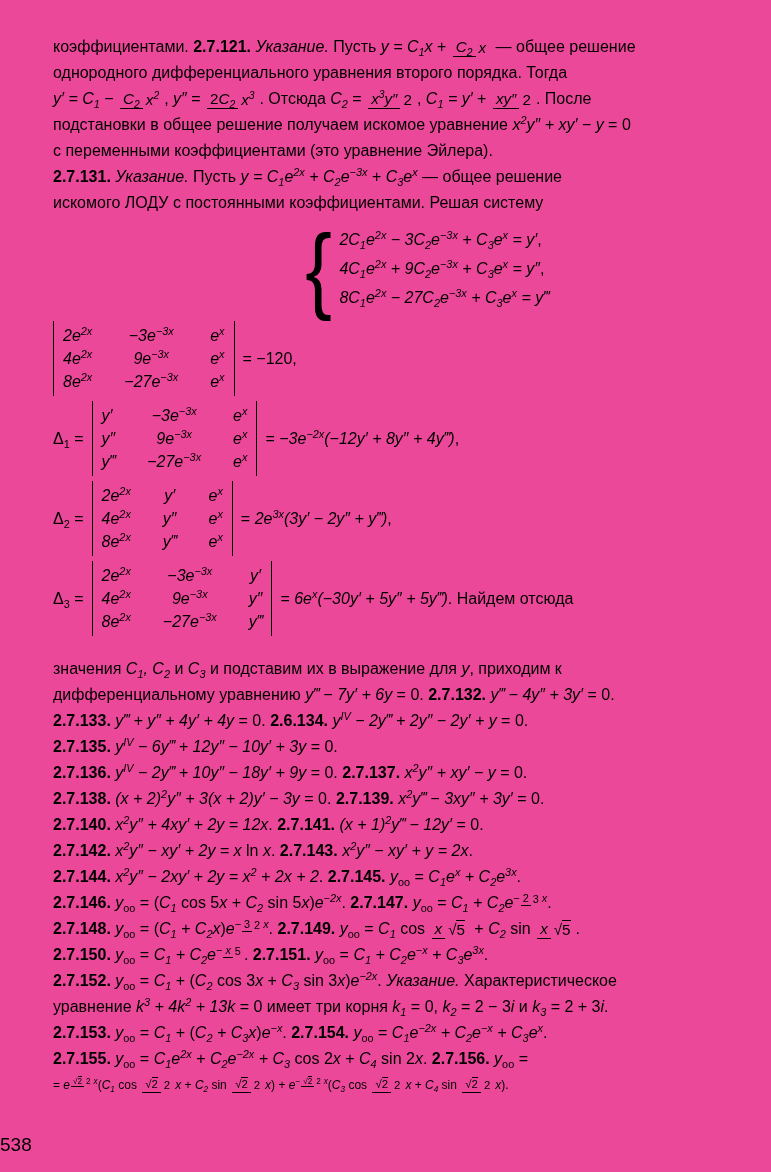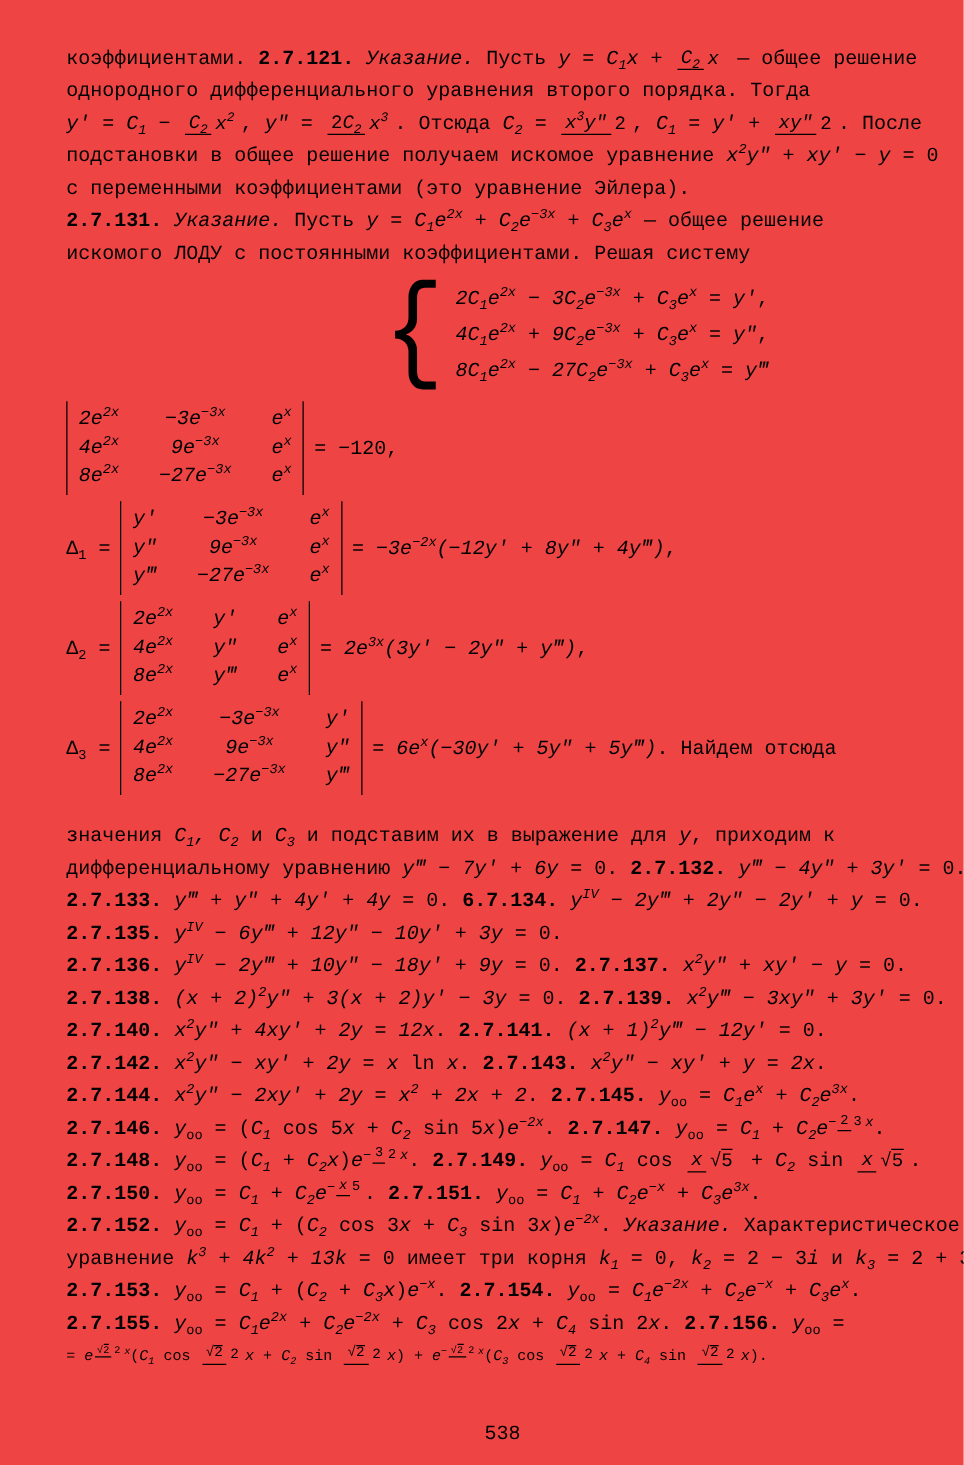--- a/index.html
+++ b/index.html
@@ -1,20 +1,20 @@
 <!DOCTYPE html>
 <html><head>
 <meta charset="utf-8">
 <style>
   html,body { margin:0; padding:0; background:#ffffff; }
   .page {
     position:relative;
     width:771px; height:1172px;
-    background:#ef4444; color:#000000;
-    font-family:Liberation Mono, monospace;
+    background:#ec4899; color:#000000;
+    font-family:Liberation Sans, sans-serif;
     font-size:16px;
     box-sizing:border-box;
     padding:34px 40px 0 53px;
     overflow:hidden;
   }
   .line { line-height:26px; white-space:nowrap; }
   b { font-weight:bold; }
   i { font-style:italic; }
   sup { font-size:0.68em; line-height:0; vertical-align:super; }
   sub { font-size:0.68em; line-height:0; vertical-align:sub; }
@@ -39,21 +39,21 @@
     display:grid; grid-template-columns:auto auto auto;
     border-left:1.5px solid #000; border-right:1.5px solid #000;
     padding:3px 9px; column-gap:32px; align-items:center;
   }
   .matrix .mcell { text-align:center; line-height:23px; white-space:nowrap; }
   .matrix .mcell:nth-child(3n+1) { text-align:left; }
   .problems { margin-top:20px; }
   .problems .line:last-child { font-size:12px; }
   .footer {
     position:absolute; left:0; right:0; bottom:16px;
-    text-align:center; font-size:16px;padding-left:33px;
+    font-size:19px;
   }
 </style>
 </head>
 <body>
 
 <div class="page">
 
   <div class="text-block">
       <div class="line">коэффициентами. <b>2.7.121.</b> <i>Указание.</i> Пусть <i>y = C<sub>1</sub>x</i> + <span class="frac">
           <span class="fn"><i>C<sub>2</sub></i></span>
@@ -150,21 +150,21 @@
         <span class="mcell"><i>8e<sup>2x</sup></i></span>
         <span class="mcell"><i>−27e<sup>−3x</sup></i></span>
         <span class="mcell"><i>y‴</i></span>
       </div>
     <span class="det-suffix">= <i>6e<sup>x</sup>(−30y′ + 5y″ + 5y‴)</i>. Найдем отсюда</span>
   </div>
 
   <div class="text-block problems">
       <div class="line">значения <i>C<sub>1</sub>, C<sub>2</sub></i> и <i>C<sub>3</sub></i> и подставим их в выражение для <i>y</i>, приходим к</div>
       <div class="line">дифференциальному уравнению <i>y‴ − 7y′ + 6y</i> = 0. <b>2.7.132.</b> <i>y‴ − 4y″ + 3y′</i> = 0.</div>
-      <div class="line"><b>2.7.133.</b> <i>y‴ + y″ + 4y′ + 4y</i> = 0. <b>6.7.134.</b> <i>y<sup>IV</sup> − 2y‴ + 2y″ − 2y′ + y</i> = 0.</div>
+      <div class="line"><b>2.7.133.</b> <i>y‴ + y″ + 4y′ + 4y</i> = 0. <b>2.6.134.</b> <i>y<sup>IV</sup> − 2y‴ + 2y″ − 2y′ + y</i> = 0.</div>
       <div class="line"><b>2.7.135.</b> <i>y<sup>IV</sup> − 6y‴ + 12y″ − 10y′ + 3y</i> = 0.</div>
       <div class="line"><b>2.7.136.</b> <i>y<sup>IV</sup> − 2y‴ + 10y″ − 18y′ + 9y</i> = 0. <b>2.7.137.</b> <i>x<sup>2</sup>y″ + xy′ − y</i> = 0.</div>
       <div class="line"><b>2.7.138.</b> <i>(x + 2)<sup>2</sup>y″ + 3(x + 2)y′ − 3y</i> = 0. <b>2.7.139.</b> <i>x<sup>2</sup>y‴ − 3xy″ + 3y′</i> = 0.</div>
       <div class="line"><b>2.7.140.</b> <i>x<sup>2</sup>y″ + 4xy′ + 2y = 12x</i>. <b>2.7.141.</b> <i>(x + 1)<sup>2</sup>y‴ − 12y′</i> = 0.</div>
       <div class="line"><b>2.7.142.</b> <i>x<sup>2</sup>y″ − xy′ + 2y = x</i> ln <i>x</i>. <b>2.7.143.</b> <i>x<sup>2</sup>y″ − xy′ + y = 2x</i>.</div>
       <div class="line"><b>2.7.144.</b> <i>x<sup>2</sup>y″ − 2xy′ + 2y = x<sup>2</sup> + 2x + 2</i>. <b>2.7.145.</b> <i>y</i><sub>оо</sub> = <i>C<sub>1</sub>e<sup>x</sup> + C<sub>2</sub>e<sup>3x</sup></i>.</div>
       <div class="line"><b>2.7.146.</b> <i>y</i><sub>оо</sub> = (<i>C<sub>1</sub></i> cos 5<i>x</i> + <i>C<sub>2</sub></i> sin 5<i>x</i>)<i>e<sup>−2x</sup></i>. <b>2.7.147.</b> <i>y</i><sub>оо</sub> = <i>C<sub>1</sub> + C<sub>2</sub>e</i><sup>−<span class="frac">
             <span class="fn">2</span>
             <span class="fd">3</span>
           </span><i>x</i></sup>.</div>

